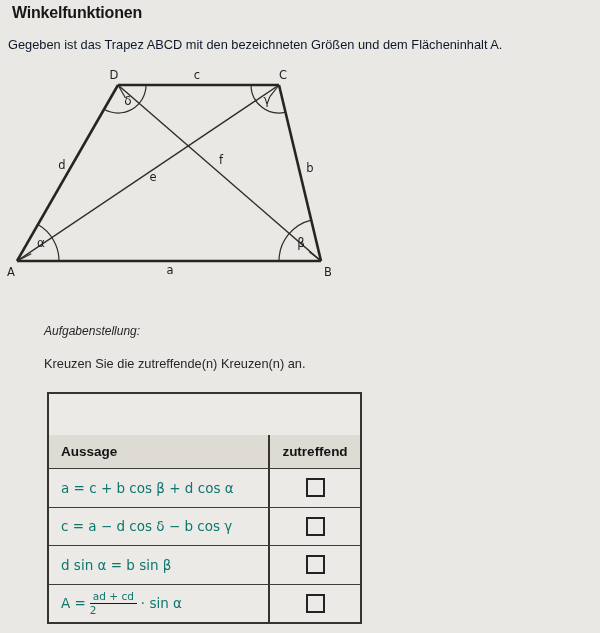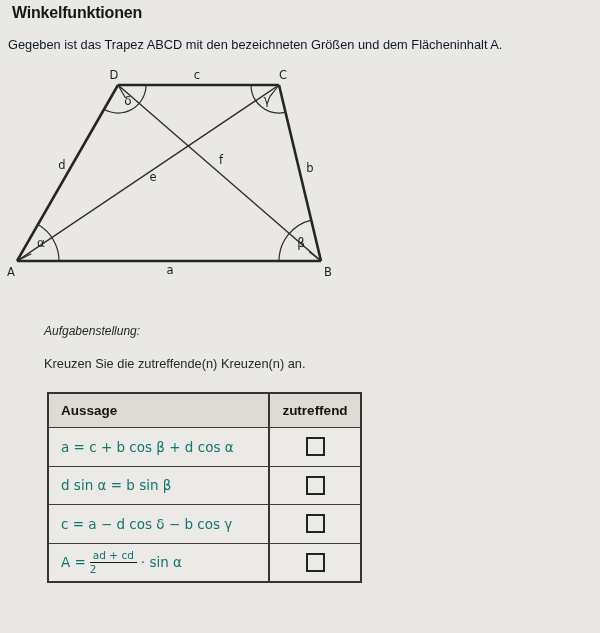--- a/index.html
+++ b/index.html
@@ -41,20 +41,21 @@
     box-sizing: border-box;
   }
   .trow {
     display: flex; align-items: stretch;
     height: 37.5px;
     border-top: 1.5px solid #3d3c37;
   }
   .trow.header-row {
     height: 33px; border-top: none;
     background: #dddbd4;
+    margin-top: 41px;
   }
   .cell-left {
     flex: 0 0 221px; box-sizing: border-box;
     border-right: 2px solid #35342f;
     display: flex; align-items: center;
     padding-left: 12px;
   }
   .cell-right {
     flex: 1 1 auto;
     display: flex; align-items: center; justify-content: center;
@@ -140,30 +141,30 @@
     <div class="cell-left">
       <span class="formula">a = c + b cos β + d cos α</span>
     </div>
     <div class="cell-right">
       <div class="checkbox"></div>
     </div>
   </div>
 
   <div class="trow">
     <div class="cell-left">
-      <span class="formula">d sin α = b sin β</span>
+      <span class="formula">c = a − d cos δ − b cos γ</span>
     </div>
     <div class="cell-right">
       <div class="checkbox"></div>
     </div>
   </div>
 
   <div class="trow">
     <div class="cell-left">
-      <span class="formula">c = a − d cos δ − b cos γ</span>
+      <span class="formula">d sin α = b sin β</span>
     </div>
     <div class="cell-right">
       <div class="checkbox"></div>
     </div>
   </div>
 
 
   <div class="trow">
     <div class="cell-left">
       <span class="formula">

